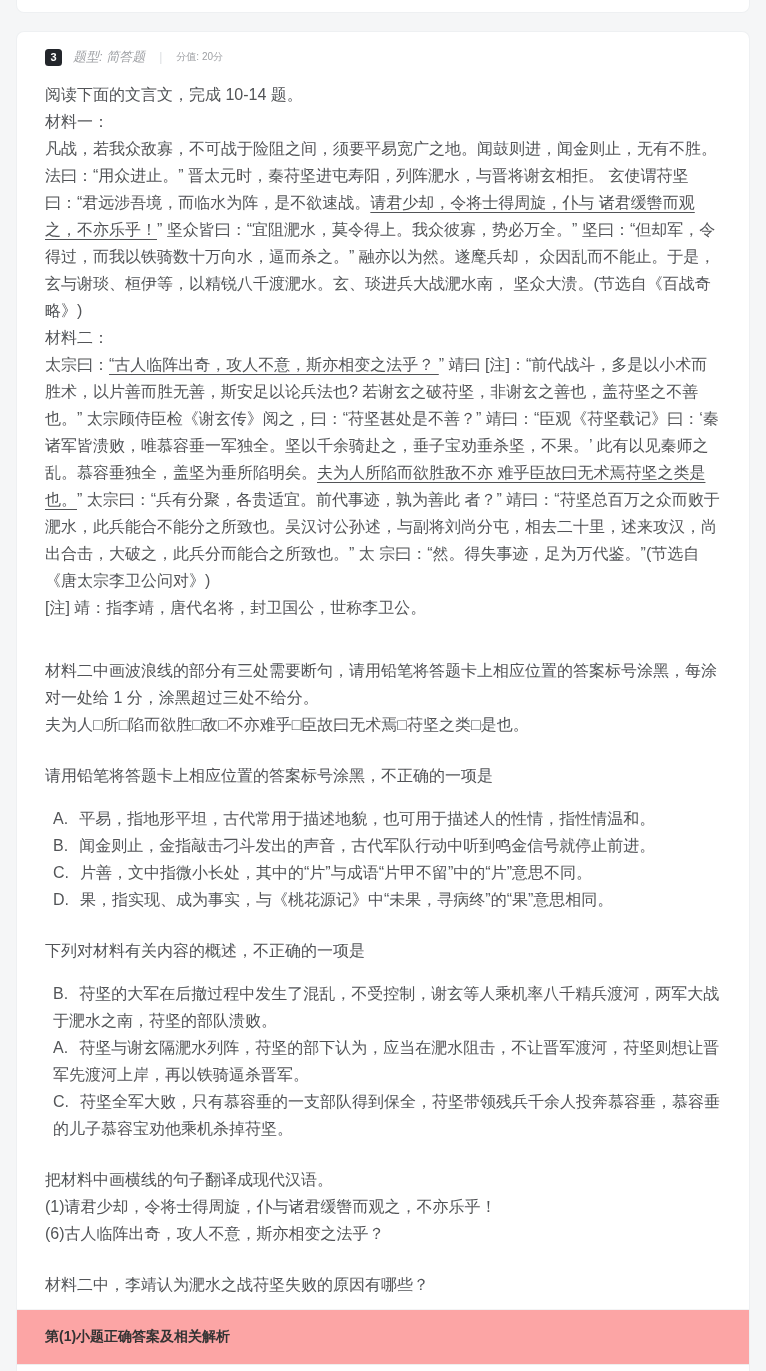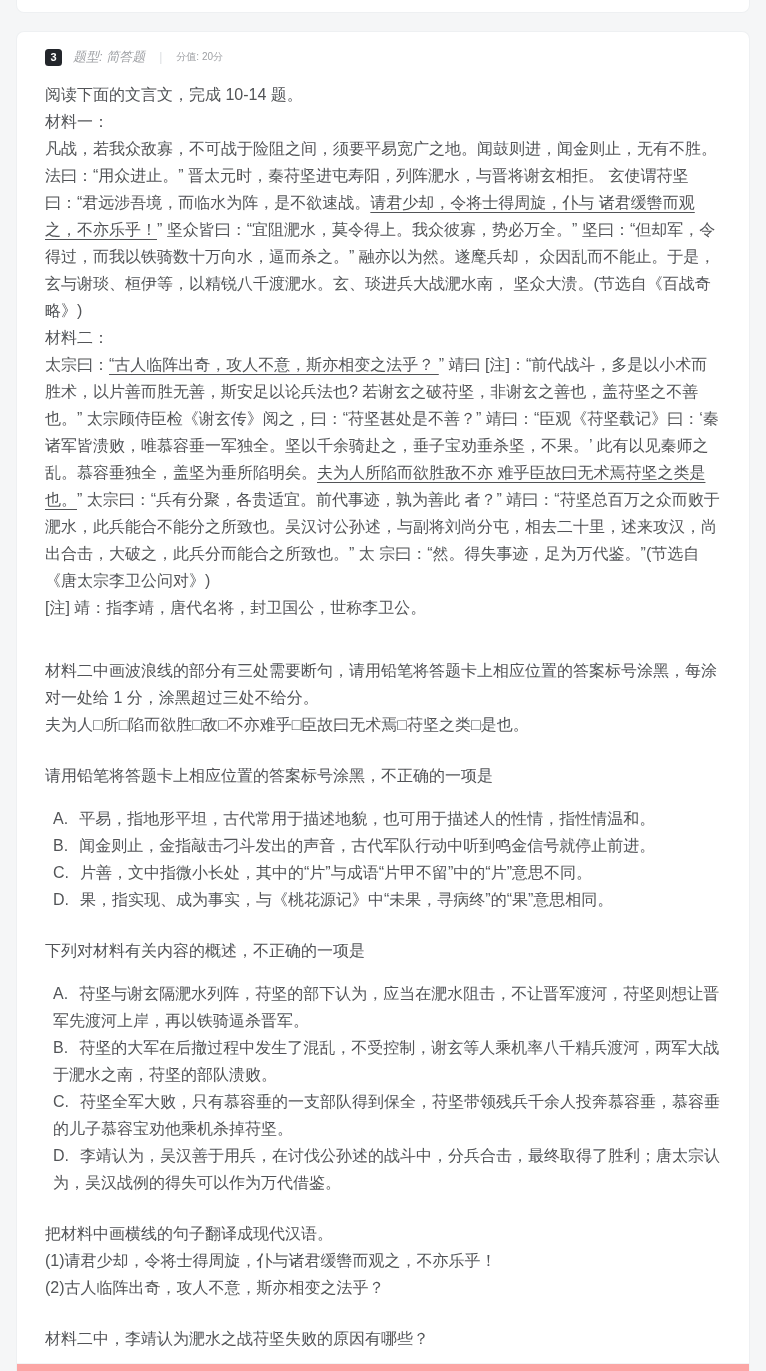--- a/index.html
+++ b/index.html
@@ -65,31 +65,30 @@
           <p><span class="optlabel">A.</span><span>平易，指地形平坦，古代常用于描述地貌，也可用于描述人的性情，指性情温和。</span></p>
           <p><span class="optlabel">B.</span><span>闻金则止，金指敲击刁斗发出的声音，古代军队行动中听到鸣金信号就停止前进。</span></p>
           <p><span class="optlabel">C.</span><span>片善，文中指微小长处，其中的“片”与成语“片甲不留”中的“片”意思不同。</span></p>
           <p><span class="optlabel">D.</span><span>果，指实现、成为事实，与《桃花源记》中“未果，寻病终”的“果”意思相同。</span></p>
         </div>
       </div>
 
       <div class="qblock">
         <p>下列对材料有关内容的概述，不正确的一项是</p>
         <div class="opts">
+          <p><span class="optlabel">B.</span><span>苻坚的大军在后撤过程中发生了混乱，不受控制，谢玄等人乘机率八千精兵渡河，两军大战于淝水之南，苻坚的部队溃败。</span></p>
           <p><span class="optlabel">A.</span><span>苻坚与谢玄隔淝水列阵，苻坚的部下认为，应当在淝水阻击，不让晋军渡河，苻坚则想让晋军先渡河上岸，再以铁骑逼杀晋军。</span></p>
-          <p><span class="optlabel">B.</span><span>苻坚的大军在后撤过程中发生了混乱，不受控制，谢玄等人乘机率八千精兵渡河，两军大战于淝水之南，苻坚的部队溃败。</span></p>
           <p><span class="optlabel">C.</span><span>苻坚全军大败，只有慕容垂的一支部队得到保全，苻坚带领残兵千余人投奔慕容垂，慕容垂的儿子慕容宝劝他乘机杀掉苻坚。</span></p>
-          <p><span class="optlabel">D.</span><span>李靖认为，吴汉善于用兵，在讨伐公孙述的战斗中，分兵合击，最终取得了胜利；唐太宗认为，吴汉战例的得失可以作为万代借鉴。</span></p>
         </div>
       </div>
 
       <div class="qblock">
         <p>把材料中画横线的句子翻译成现代汉语。</p>
         <p>(1)请君少却，令将士得周旋，仆与诸君缓辔而观之，不亦乐乎！</p>
-        <p>(2)古人临阵出奇，攻人不意，斯亦相变之法乎？</p>
+        <p>(6)古人临阵出奇，攻人不意，斯亦相变之法乎？</p>
       </div>
 
       <div class="qblock">
         <p>材料二中，李靖认为淝水之战苻坚失败的原因有哪些？</p>
       </div>
     </div>
 
     <div class="answer-band">
       <span class="band-title">第(1)小题正确答案及相关解析</span>
     </div>

